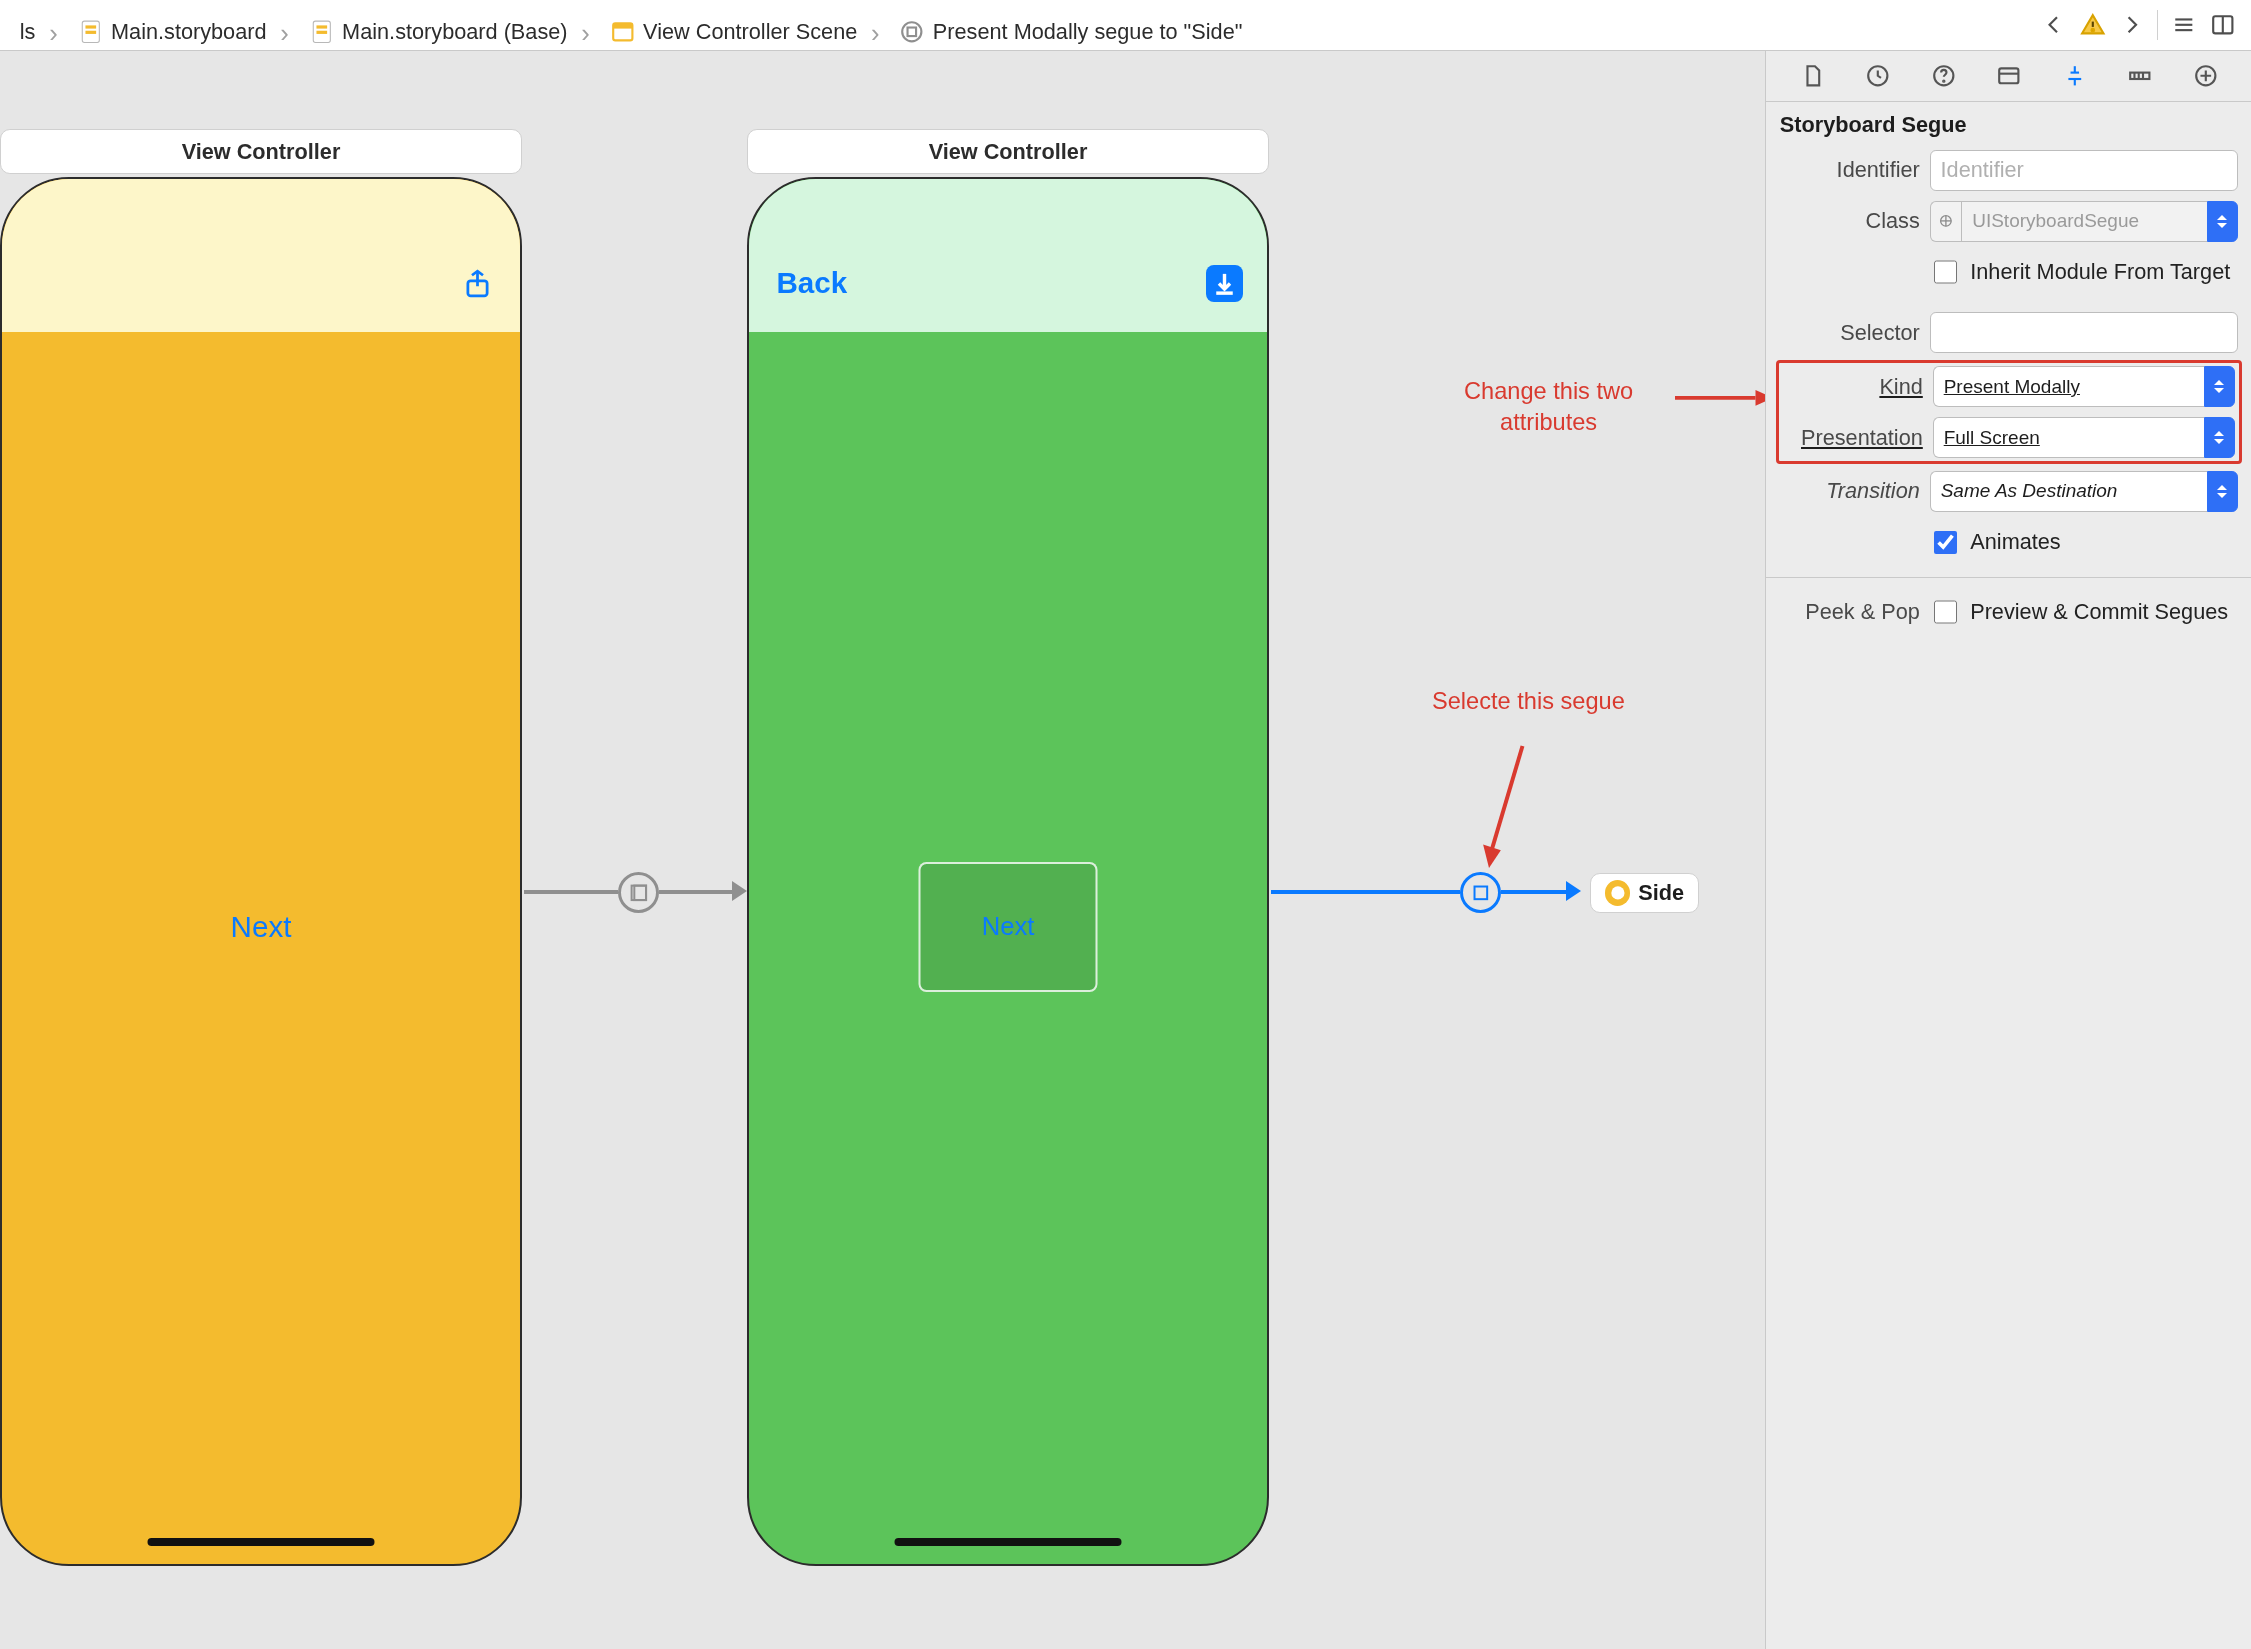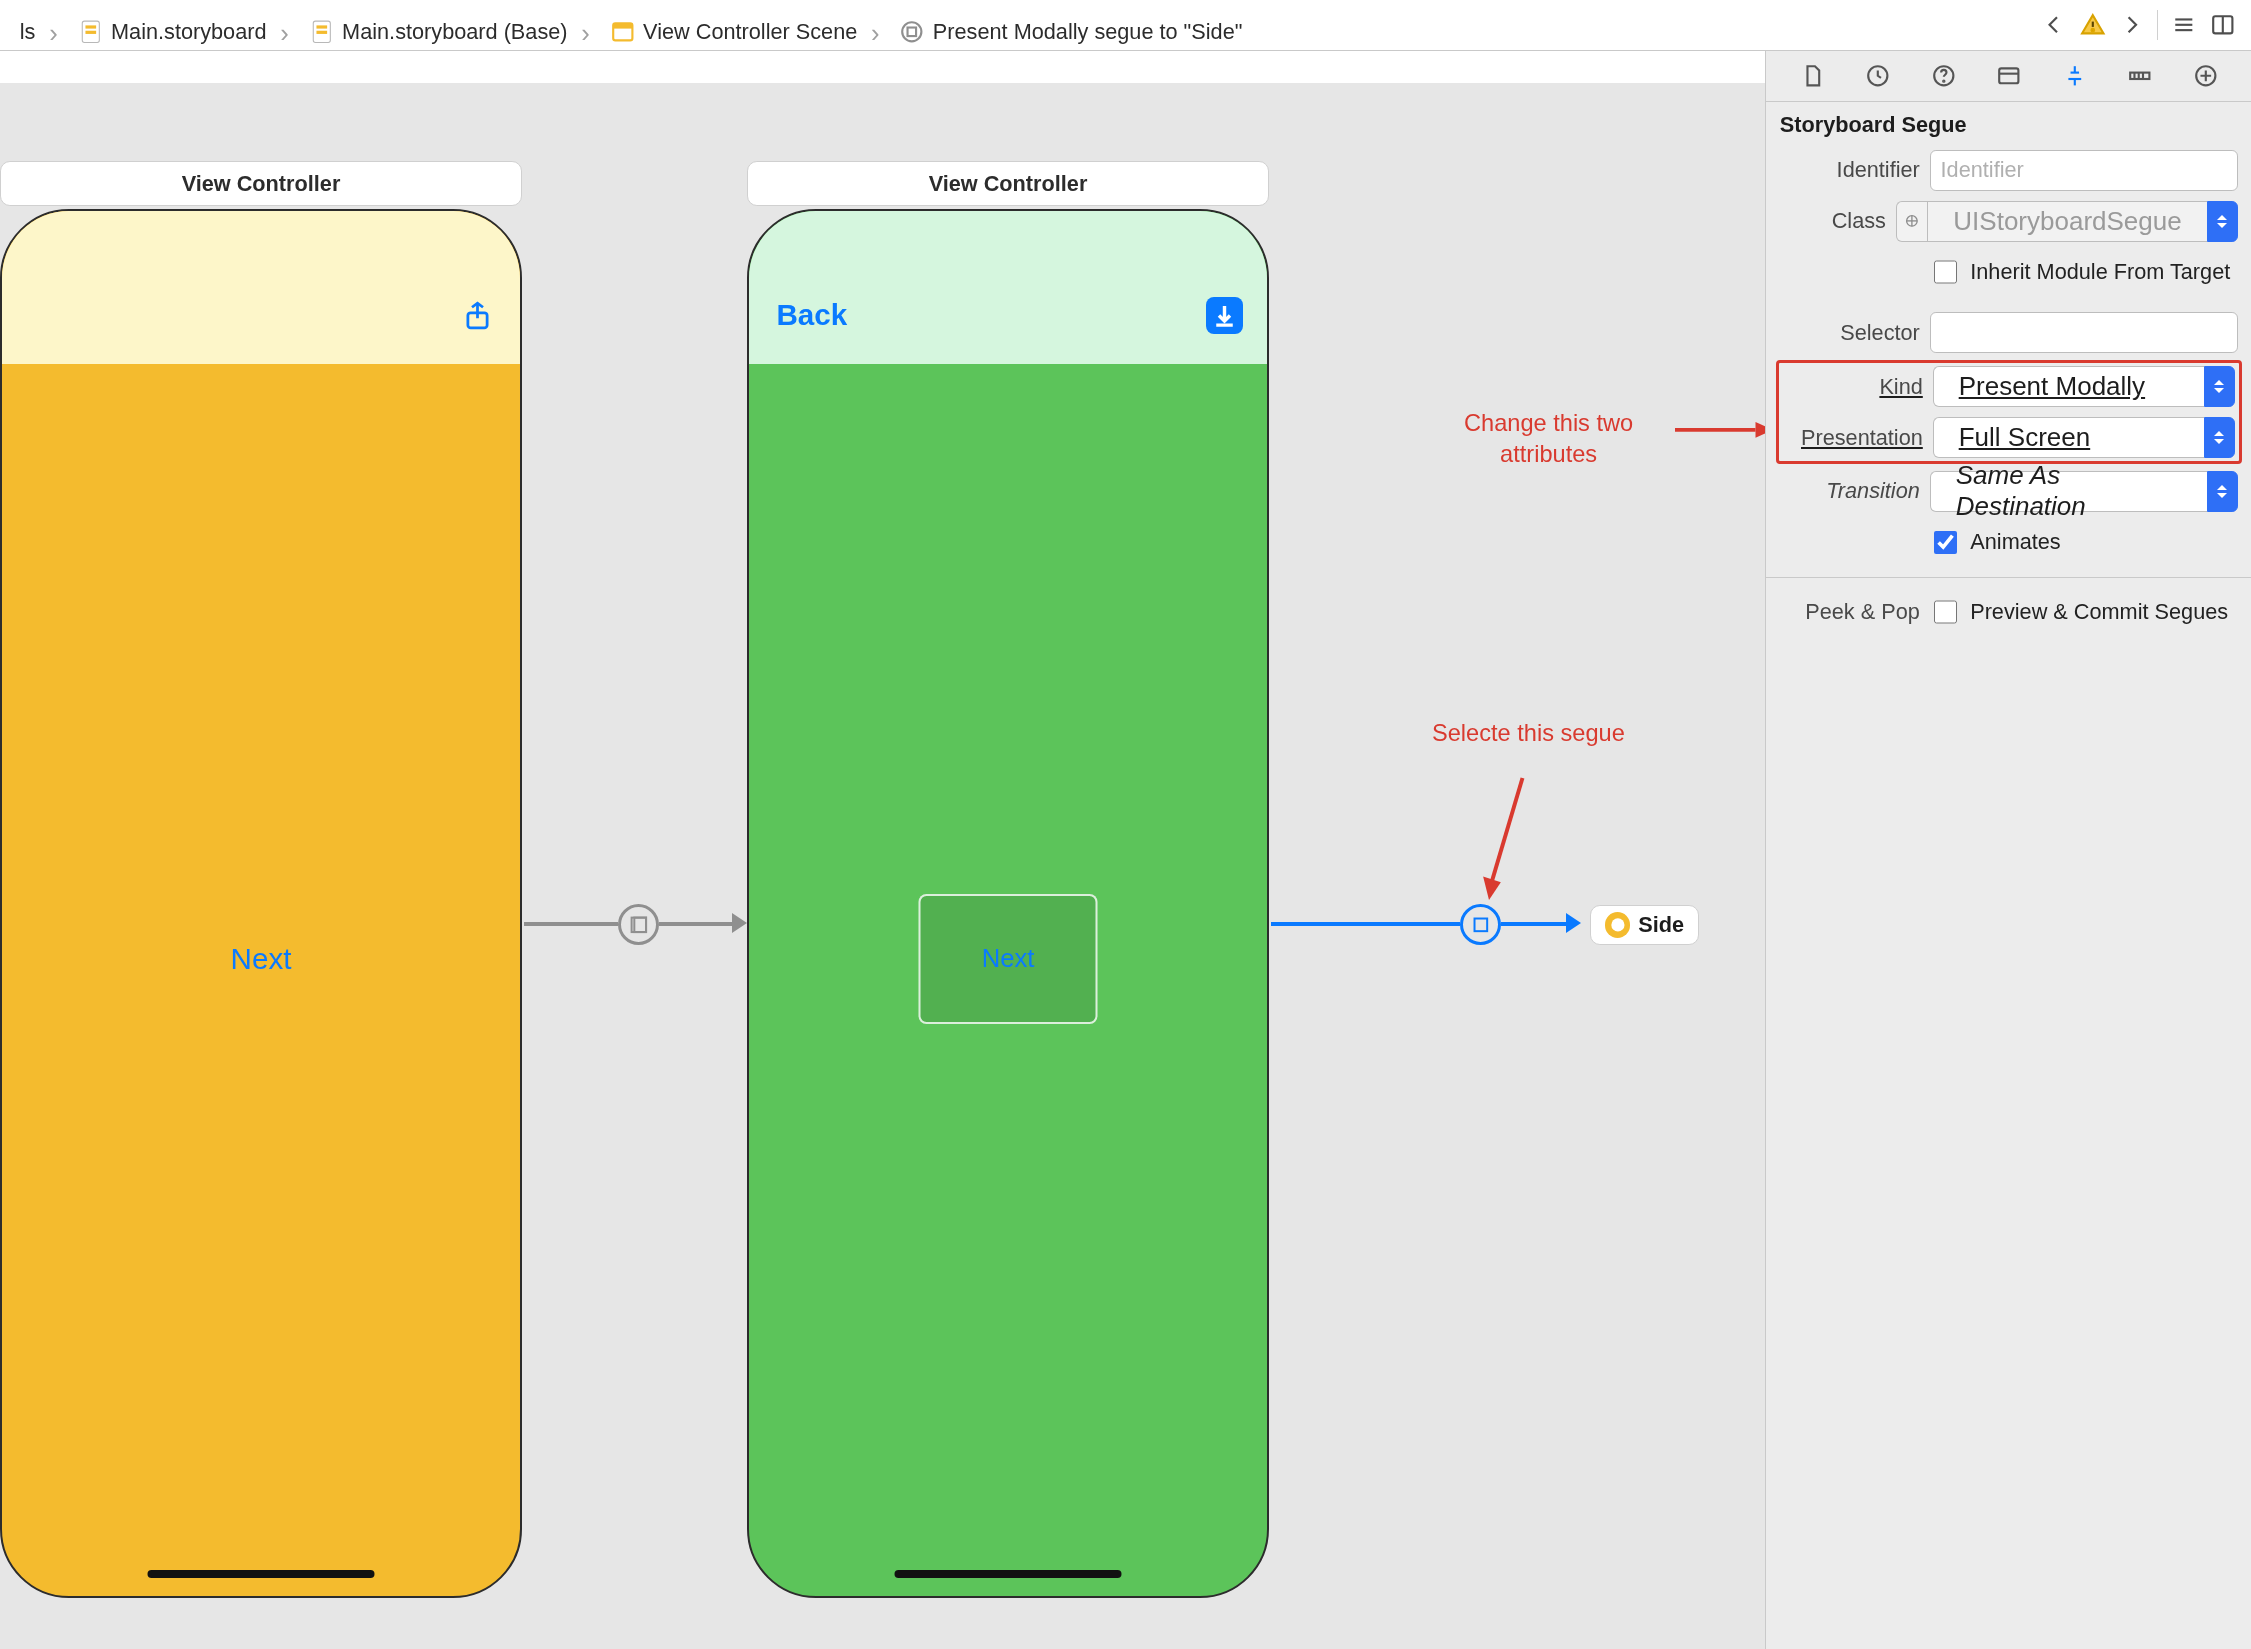--- a/index.html
+++ b/index.html
@@ -30,21 +30,21 @@
   .crumb-icon{width:25.6px;height:25.6px;display:inline-flex;align-items:center;justify-content:center;}
   .crumb-icon svg{width:100%;height:100%;}
   .topbar-spacer{flex:1;}
   .topbar-btn{width:39px;height:39px;display:inline-flex;align-items:center;justify-content:center;color:#4e4e4e;border-radius:5.9px;cursor:default;}
   .topbar-btn svg{width:25.6px;height:25.6px;stroke:currentColor;fill:none;stroke-width:2;}
   .topbar-btn.warn{color:#e0a800;}
   .topbar-sep{width:1px;height:29.6px;background:#d0d0d0;margin:0 5.9px;}
 
   
   .main{flex:1;display:flex;min-height:0;}
-  .canvas-wrap{flex:1;position:relative;background:var(--canvas);overflow:hidden;margin-top:32px;}
+  .canvas-wrap{flex:1;position:relative;background:var(--canvas);overflow:hidden;}
   .inspector{width:487px;border-left:1px solid var(--panel-border);background:var(--panel-bg);display:flex;flex-direction:column;}
 
   
   .vc{position:absolute;}
   .vc-title{position:absolute;left:0;right:0;top:-48px;height:45px;border:1px solid #d0d0d0;border-radius:9.9px;background:#fff;display:flex;align-items:center;justify-content:center;font-weight:600;font-size:21.7px;color:#2c2c2c;}
   .device{width:522px;height:1389px;border:2px solid #2c2c2c;border-radius:69px;overflow:hidden;position:relative;background:#fff;}
   .notch{position:absolute;left:50%;transform:translateX(-50%);top:-1px;width:296px;height:53px;background:#000;border-bottom-left-radius:39px;border-bottom-right-radius:39px;}
   .home-ind{position:absolute;left:50%;transform:translateX(-50%);bottom:17.7px;width:227px;height:7.9px;border-radius:9.9px;background:#111;}
 
   .navbar{position:absolute;top:0;left:0;right:0;height:153px;padding-top:55px;display:flex;align-items:center;justify-content:space-between;padding-left:23.6px;padding-right:23.6px;font-size:29.6px;}
@@ -98,21 +98,21 @@
   .insp-body{padding:0 13.8px 13.8px 13.8px;}
   .insp-header{font-weight:700;padding:9.9px 0 11.8px 0;}
   .row{display:flex;align-items:center;gap:9.9px;margin-bottom:9.9px;min-height:41px;}
   .row .label{width:140px;text-align:right;color:var(--label-gray);font-size:21.7px;}
   .row .field{flex:1;}
   .row.check{padding-left:150px;}
   input[type=text].xc{width:100%;height:41px;border:1px solid var(--field-border);border-radius:5.9px;background:var(--field-bg);padding:0 9.9px;font-size:21.7px;color:#222;}
   input[type=text].xc::placeholder{color:#b0b0b0;}
   input[type=text].xc:disabled{background:#f2f2f2;color:#9a9a9a;}
   .popup{display:flex;align-items:stretch;height:41px;}
-  .popup .val{flex:1;display:flex;align-items:center;border:1px solid var(--field-border);border-right:none;border-radius:5.9px 0 0 5.9px;background:var(--field-bg);padding:0 25px;font-size:26px;}
+  .popup .val{flex:1;display:flex;align-items:center;border:1px solid var(--field-border);border-right:none;border-radius:5.9px 0 0 5.9px;background:var(--field-bg);padding:0 10px;font-size:19px;}
   .popup .handle{width:31.5px;background:var(--xcode-blue-ctrl);border:1px solid var(--xcode-blue-ctrl);border-radius:0 5.9px 5.9px 0;display:flex;flex-direction:column;align-items:center;justify-content:center;}
   .popup .handle::before,.popup .handle::after{content:"";width:0;height:0;border-left:5.9px solid transparent;border-right:5.9px solid transparent;}
   .popup .handle::before{border-bottom:5.9px solid #fff;margin-bottom:3px;}
   .popup .handle::after{border-top:5.9px solid #fff;}
   .popup.disabled .val{color:#9a9a9a;background:#f2f2f2;}
   .popup.prefix-btn .prefix{width:31.5px;border:1px solid var(--field-border);border-right:none;border-radius:5.9px 0 0 5.9px;display:flex;align-items:center;justify-content:center;color:#8c8c8c;background:#f2f2f2;}
   .popup.prefix-btn .val{border-radius:0;}
   .xc-check{display:flex;align-items:center;gap:9.9px;font-size:21.7px;color:#222;}
   .xc-check input{width:23.6px;height:23.6px;accent-color:var(--xcode-blue-ctrl);}
   .hl{border:3px solid var(--anno-red);border-radius:4px;padding:3px 3.9px;margin:-3px -3.9px;text-decoration:underline;}

